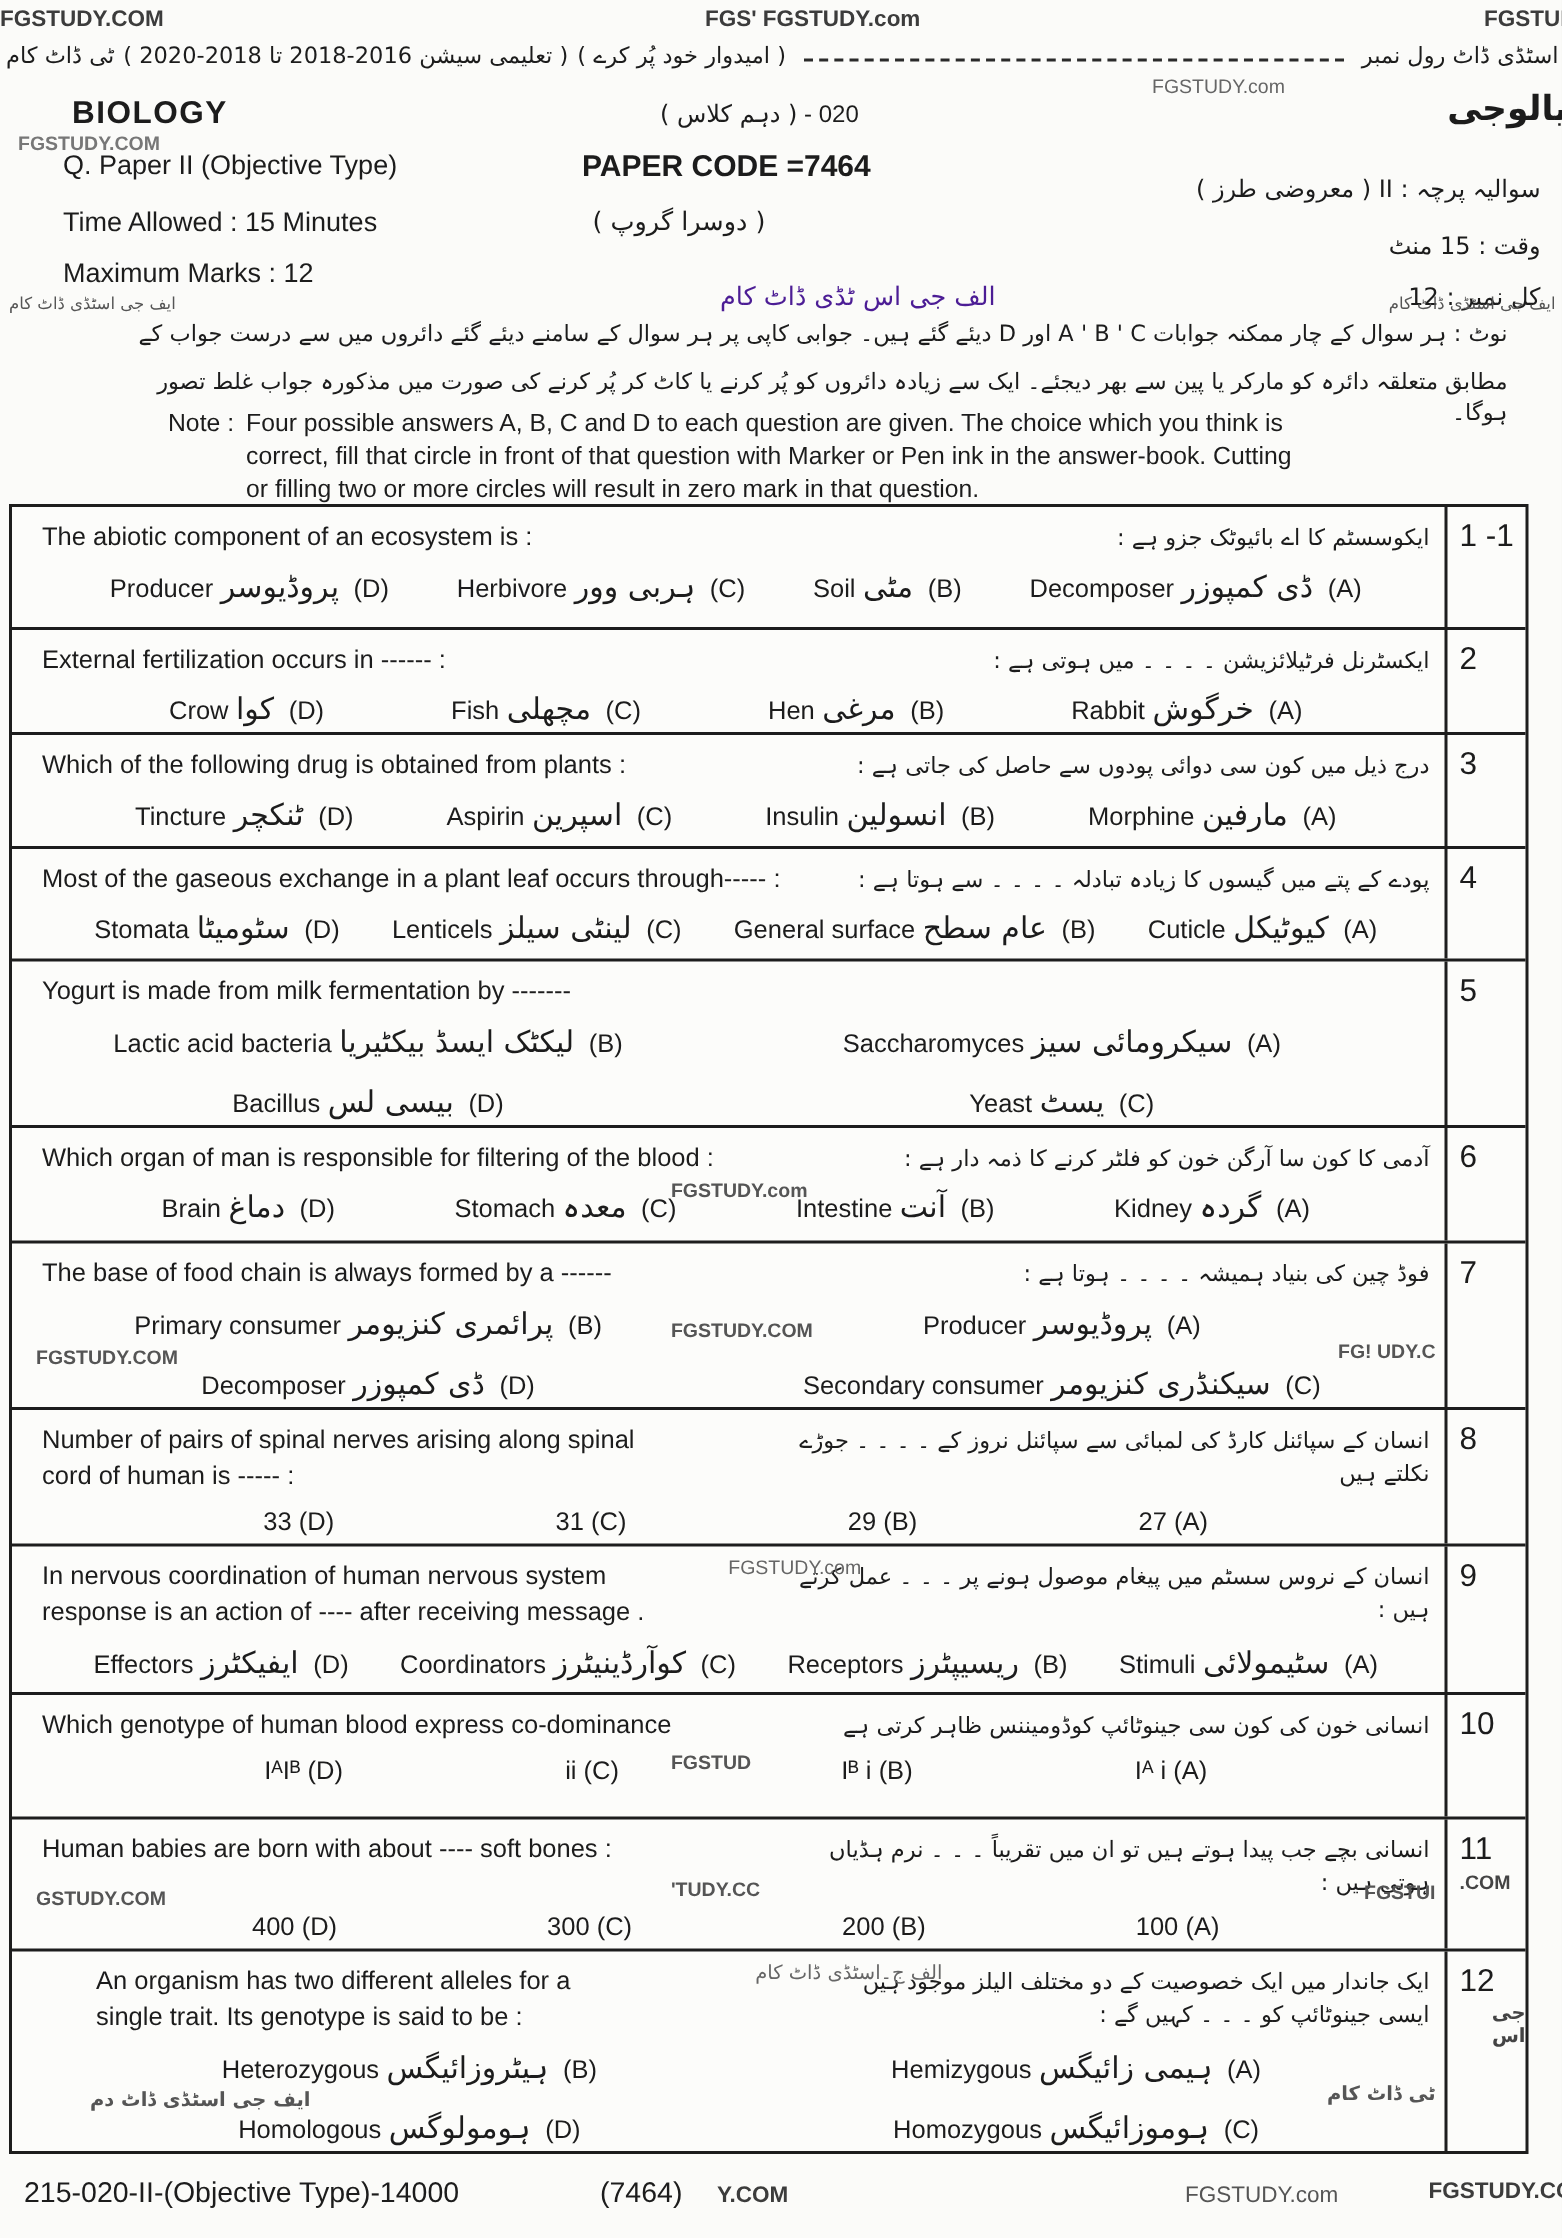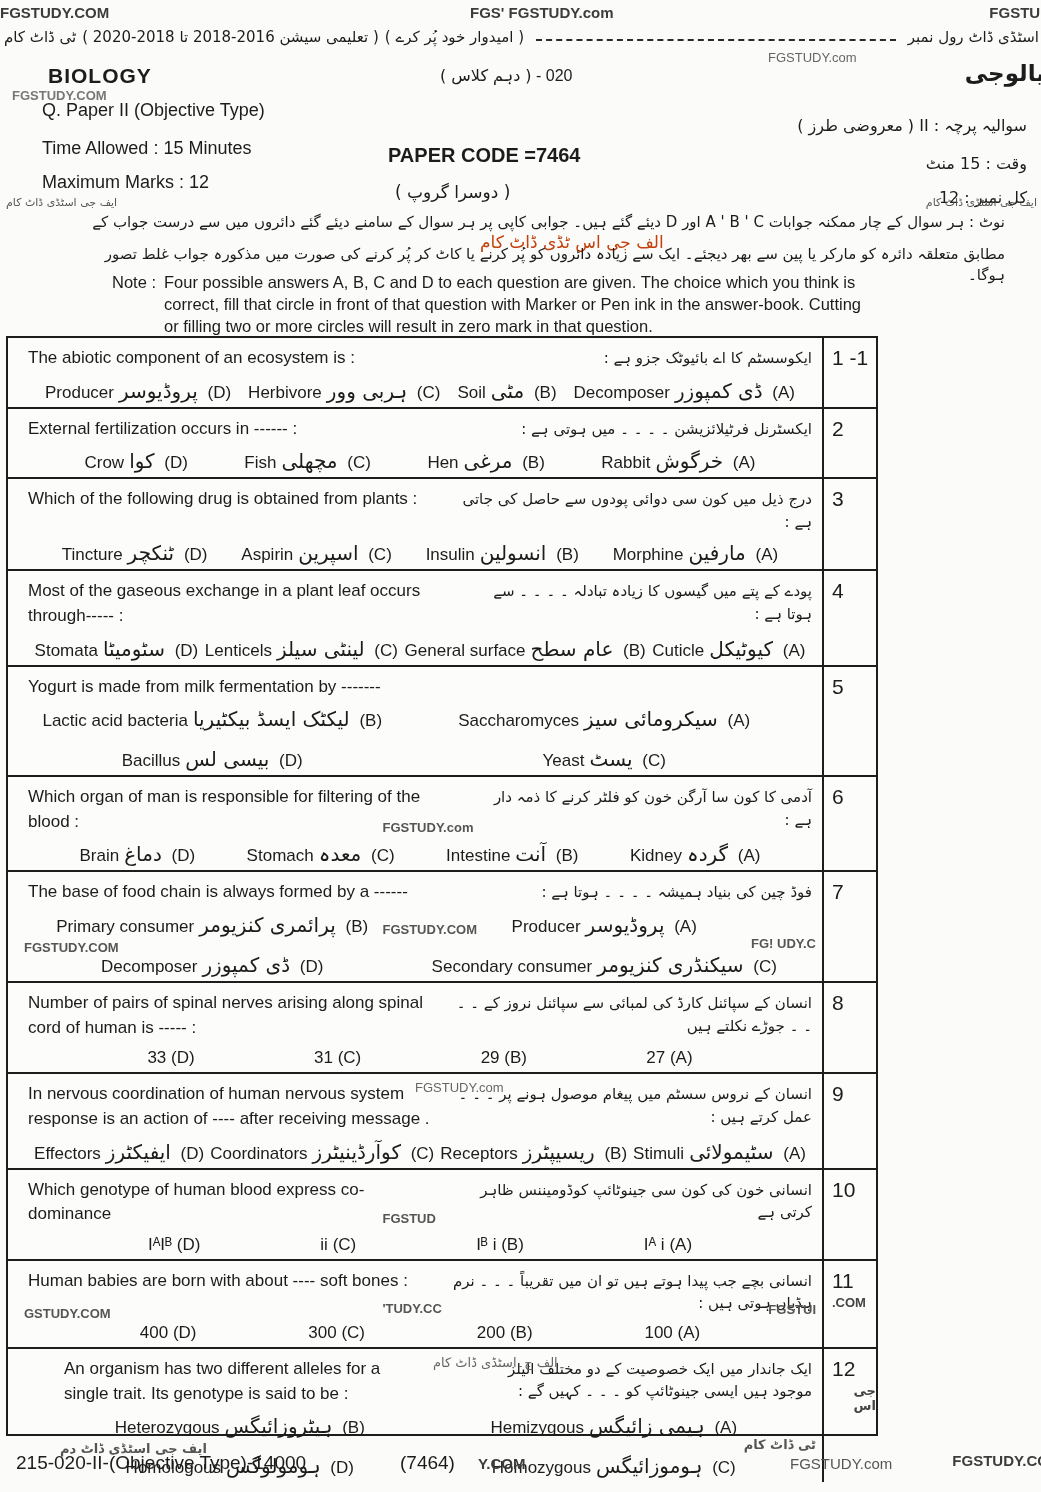--- a/index.html
+++ b/index.html
@@ -16,32 +16,32 @@
   .session .ur{font-size:15px;}
   .dash-fill{flex:1;border-bottom:2.5px dashed #2a2a2a;margin:0 6px 5px;}
   .under-dash-wm{position:absolute;top:50px;left:768px;font-size:13px;color:#666;}
   .title-row{position:absolute;top:64px;left:0;right:0;height:30px;}
   .title-left{position:absolute;left:24px;top:0;font-size:21px;font-weight:bold;letter-spacing:1px;margin-left:24px;}
   .title-center{position:absolute;left:440px;top:2px;font-size:16px;}
   .title-right{position:absolute;right:-4px;top:-4px;font-size:23px;font-weight:bold;}
   .hdr-wm-left{position:absolute;top:88px;left:12px;font-size:13px;color:#777;font-weight:bold;}
   .hrow{position:absolute;left:0;right:0;}
   .hrow .l{position:absolute;left:42px;font-size:18px;}
-  .hrow .c{position:absolute;left:395px;font-size:17px;margin-top:44px;}
+  .hrow .c{position:absolute;left:395px;font-size:17px;}
   .hrow .r{position:absolute;right:14px;font-size:16px;margin-top:16px;}
   .r2{top:100px;} .r2 .c{font-size:20px;font-weight:bold;left:388px;}
   .r3{top:138px;} .r4{top:172px;}
-  .tiny-ur-wm{position:absolute;font-size:11px;color:#c2410c;}
+  .tiny-ur-wm{position:absolute;font-size:11px;color:#4c1d95;}
   
   .note-ur{position:absolute;right:36px;left:90px;text-align:right;font-size:15px;line-height:1.4;}
   .nu1{top:212px;} .nu2{top:244px;}
   .note-en{position:absolute;top:272px;left:112px;width:760px;font-size:16.5px;line-height:1.32;display:flex;gap:8px;}
   .note-en .lbl{white-space:nowrap;}
   
-  .mcq-table{position:absolute;top:336px;left:6px;width:872px;height:1100px;
+  .mcq-table{position:absolute;top:336px;left:6px;width:1013px;height:1100px;
     border:2.5px solid #1d1d1d;display:flex;flex-direction:column;box-sizing:border-box;background:#fcfcfa;}
   .q-row{display:flex;border-bottom:2.5px solid #1d1d1d;position:relative;box-sizing:border-box;}
   .q-row:last-child{border-bottom:none;}
   .q-row:nth-of-type(1){flex:87;} .q-row:nth-of-type(2){flex:72;} .q-row:nth-of-type(3){flex:80;}
   .q-row:nth-of-type(4){flex:80;} .q-row:nth-of-type(5){flex:108;} .q-row:nth-of-type(6){flex:82;}
   .q-row:nth-of-type(7){flex:110;} .q-row:nth-of-type(8){flex:95;} .q-row:nth-of-type(9){flex:106;}
   .q-row:nth-of-type(10){flex:88;} .q-row:nth-of-type(11){flex:87;} .q-row:nth-of-type(12){flex:104;padding-left:36px;}
   .q-content{flex:1;padding:8px 10px 4px 20px;position:relative;}
   .q-num{width:54px;border-left:2.5px solid #1d1d1d;font-size:21px;padding:8px 0 0 8px;box-sizing:border-box;}
   .q-num .nwm{display:block;font-size:13px;font-weight:bold;color:#444;margin-top:2px;}

